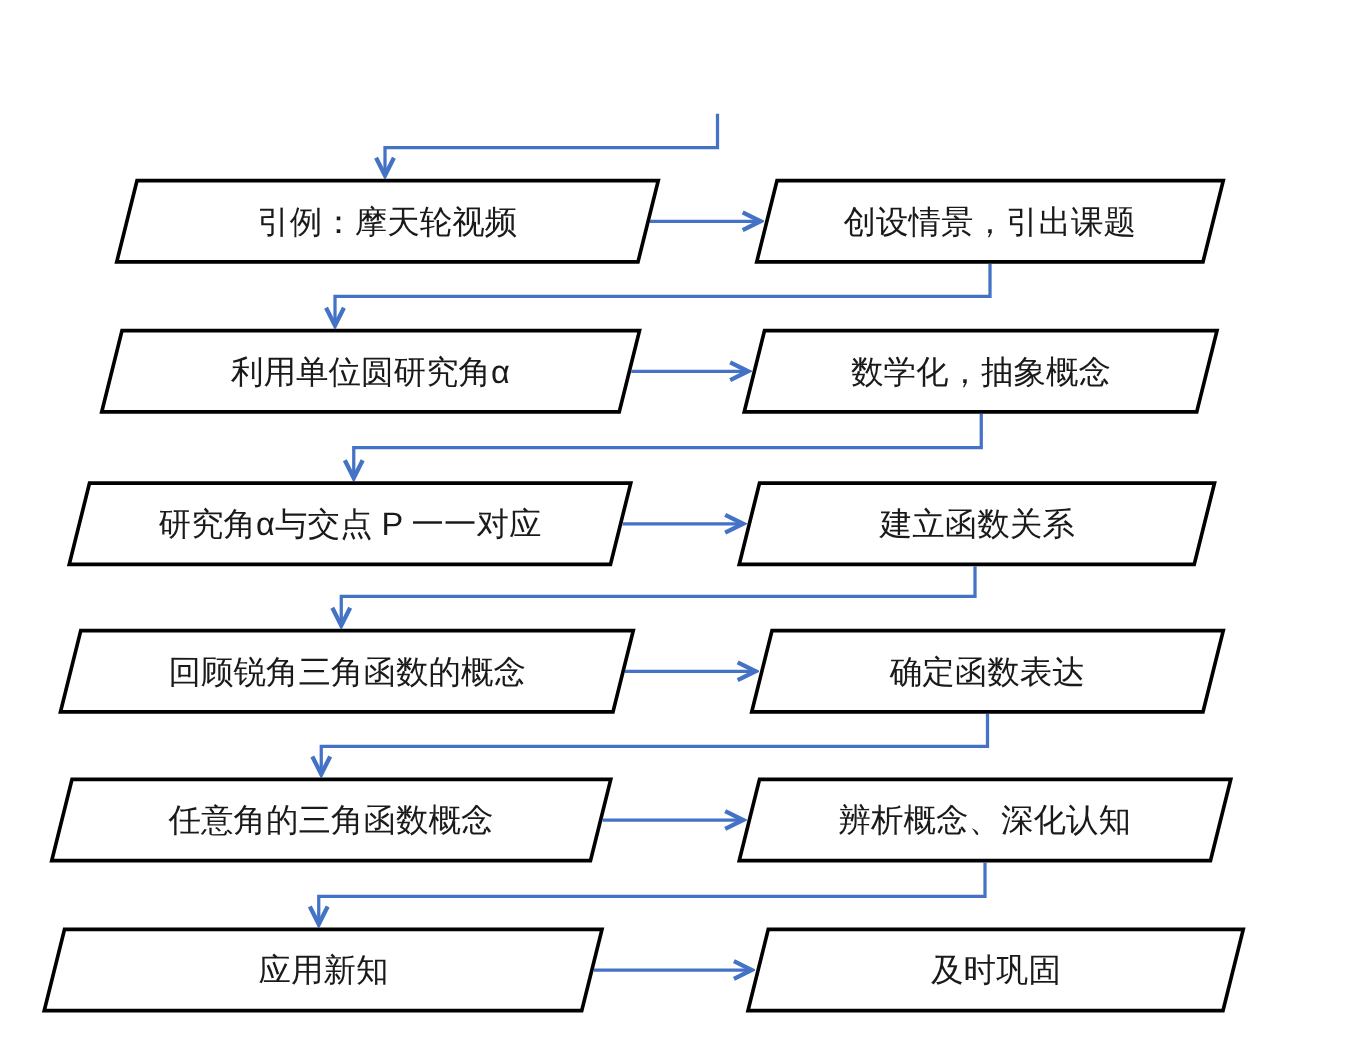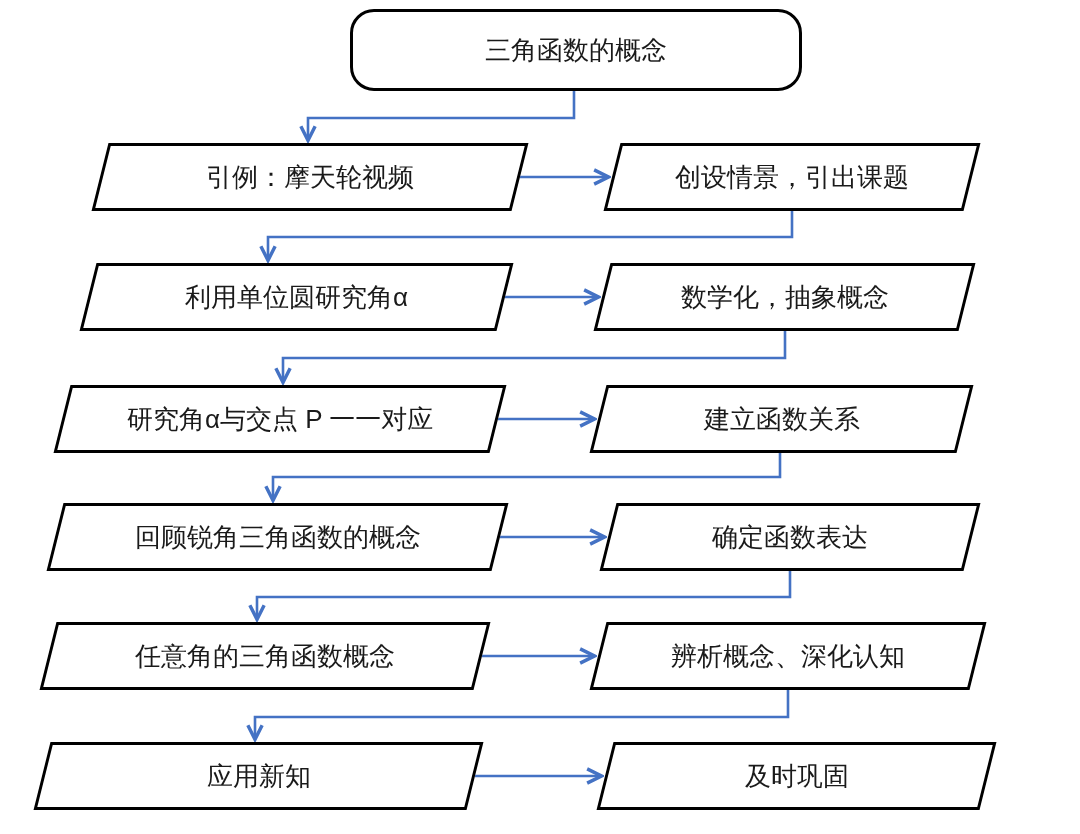--- a/index.html
+++ b/index.html
@@ -63,23 +63,20 @@
     <path d="M482,656 L593,656" fill="none" stroke-width="2.6" marker-end="url(#arrow-open)" stroke="#4472C4"></path>
     <path d="M475,776 L600,776" fill="none" stroke-width="2.6" marker-end="url(#arrow-open)" stroke="#4472C4"></path>
 
     <path d="M792,211 L792,237 L268,237 L268,259" fill="none" stroke-width="2.6" marker-end="url(#arrow-open)" stroke="#4472C4"></path>
     <path d="M785,331 L785,358 L283,358 L283,381" fill="none" stroke-width="2.6" marker-end="url(#arrow-open)" stroke="#4472C4"></path>
     <path d="M780,453 L780,477 L273,477 L273,499" fill="none" stroke-width="2.6" marker-end="url(#arrow-open)" stroke="#4472C4"></path>
     <path d="M790,571 L790,597 L257,597 L257,618" fill="none" stroke-width="2.6" marker-end="url(#arrow-open)" stroke="#4472C4"></path>
     <path d="M788,690 L788,717 L255,717 L255,738" fill="none" stroke-width="2.6" marker-end="url(#arrow-open)" stroke="#4472C4"></path>
   </svg>
 
-  <div class="title-node">
-    <span class="title-label">三角函数的概念</span>
-  </div>
 
   <div class="node n-l0">
     <span class="node-label">引例：摩天轮视频</span>
   </div>
   <div class="node n-r0">
     <span class="node-label">创设情景，引出课题</span>
   </div>
 
   <div class="node n-l1">
     <span class="node-label">利用单位圆研究角α</span>

